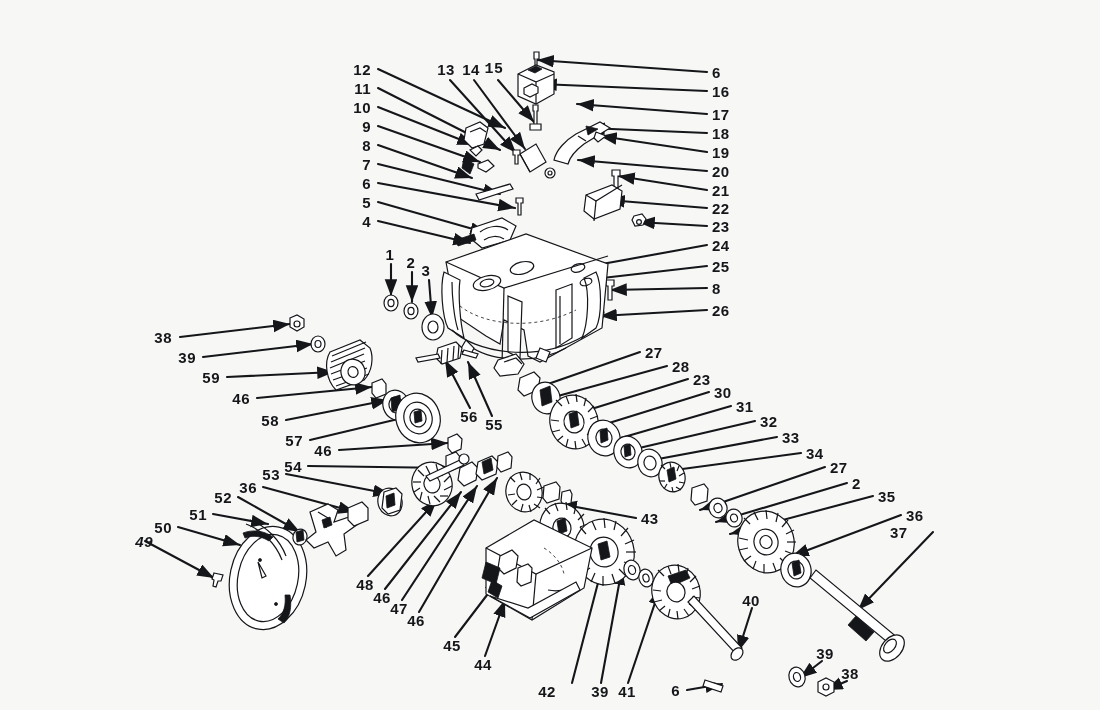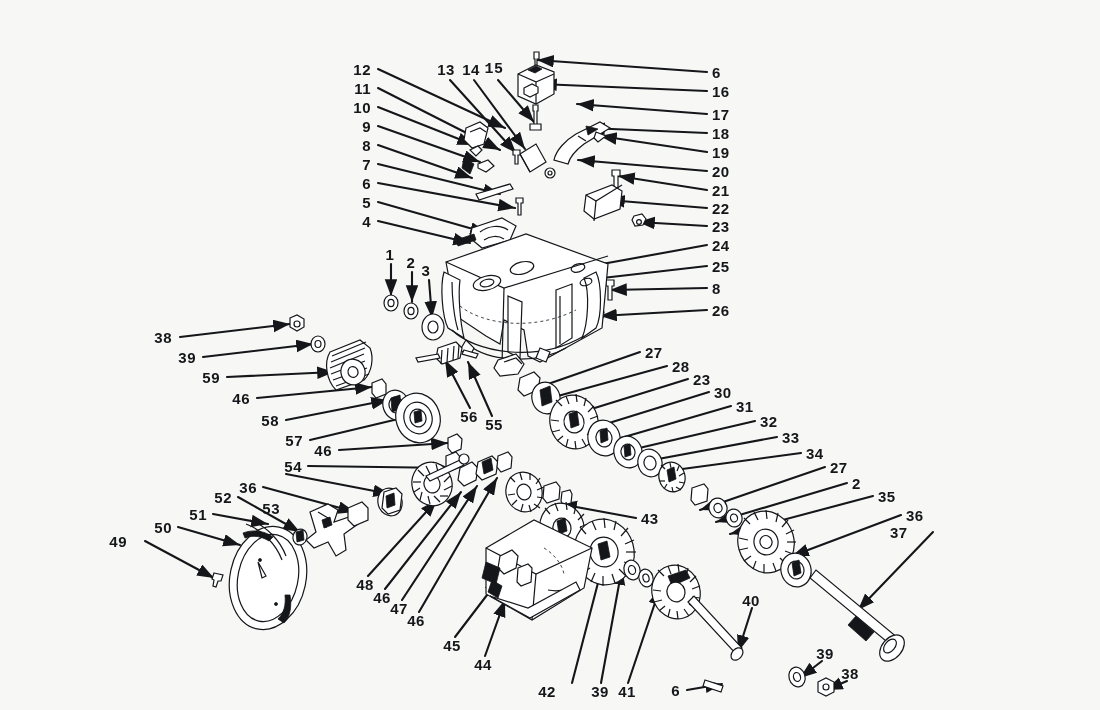--- a/index.html
+++ b/index.html
@@ -576,26 +576,26 @@
       <div class="callout-num ta-right" style="left: 172px; top: 337px;">38</div>
       <div class="callout-num ta-right" style="left: 196px; top: 357px;">39</div>
       <div class="callout-num ta-right" style="left: 220px; top: 377px;">59</div>
       <div class="callout-num ta-right" style="left: 250px; top: 398px;">46</div>
       <div class="callout-num ta-right" style="left: 279px; top: 420px;">58</div>
       <div class="callout-num ta-right" style="left: 303px; top: 440px;">57</div>
       <div class="callout-num ta-right" style="left: 332px; top: 450px;">46</div>
       <div class="callout-num ta-center" style="left: 469px; top: 416px;">56</div>
       <div class="callout-num ta-center" style="left: 494px; top: 424px;">55</div>
       <div class="callout-num ta-right" style="left: 302px; top: 466px;">54</div>
-      <div class="callout-num ta-right" style="left: 280px; top: 474px; margin-top: 34px;">53</div>
+      <div class="callout-num ta-right" style="left: 280px; top: 474px;">53</div>
       <div class="callout-num ta-right" style="left: 257px; top: 487px;">36</div>
       <div class="callout-num ta-right" style="left: 232px; top: 497px;">52</div>
       <div class="callout-num ta-right" style="left: 207px; top: 514px;">51</div>
       <div class="callout-num ta-right" style="left: 172px; top: 527px;">50</div>
-      <div class="callout-num ta-right" style="left: 127px; top: 541px;">49</div>
+      <div class="callout-num ta-right" style="left: 153px; top: 541px; font-style: italic;">49</div>
       <div class="callout-num ta-center" style="left: 365px; top: 584px;">48</div>
       <div class="callout-num ta-center" style="left: 382px; top: 597px;">46</div>
       <div class="callout-num ta-center" style="left: 399px; top: 608px;">47</div>
       <div class="callout-num ta-center" style="left: 416px; top: 620px;">46</div>
       <div class="callout-num ta-center" style="left: 452px; top: 645px;">45</div>
       <div class="callout-num ta-center" style="left: 483px; top: 664px;">44</div>
       <div class="callout-num ta-left" style="left: 645px; top: 352px;">27</div>
       <div class="callout-num ta-left" style="left: 672px; top: 366px;">28</div>
       <div class="callout-num ta-left" style="left: 693px; top: 379px;">23</div>
       <div class="callout-num ta-left" style="left: 714px; top: 392px;">30</div>

